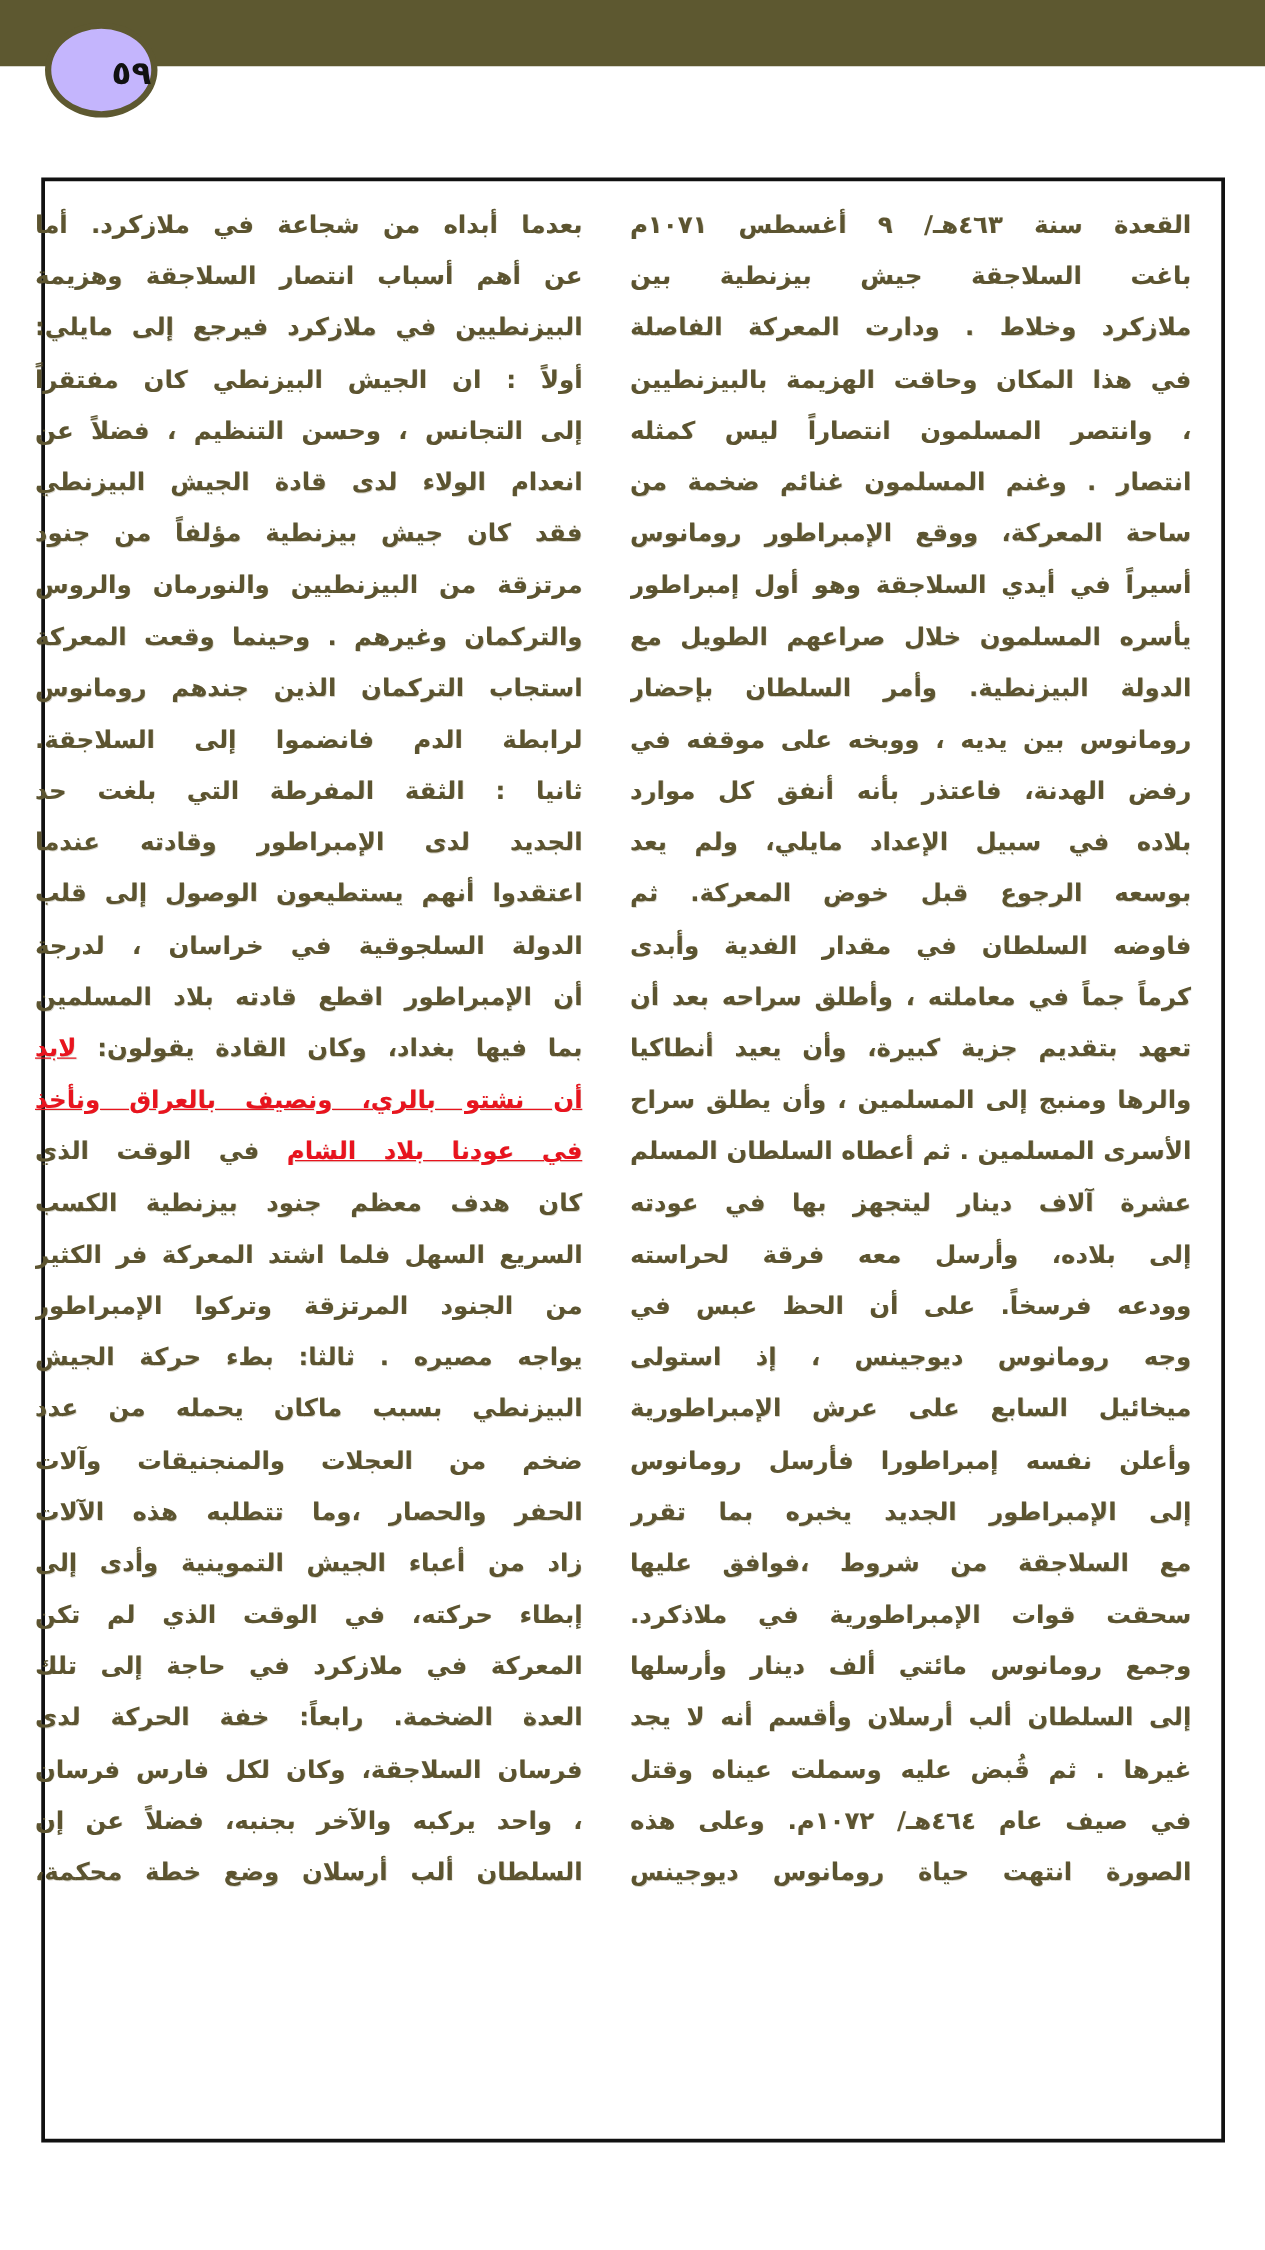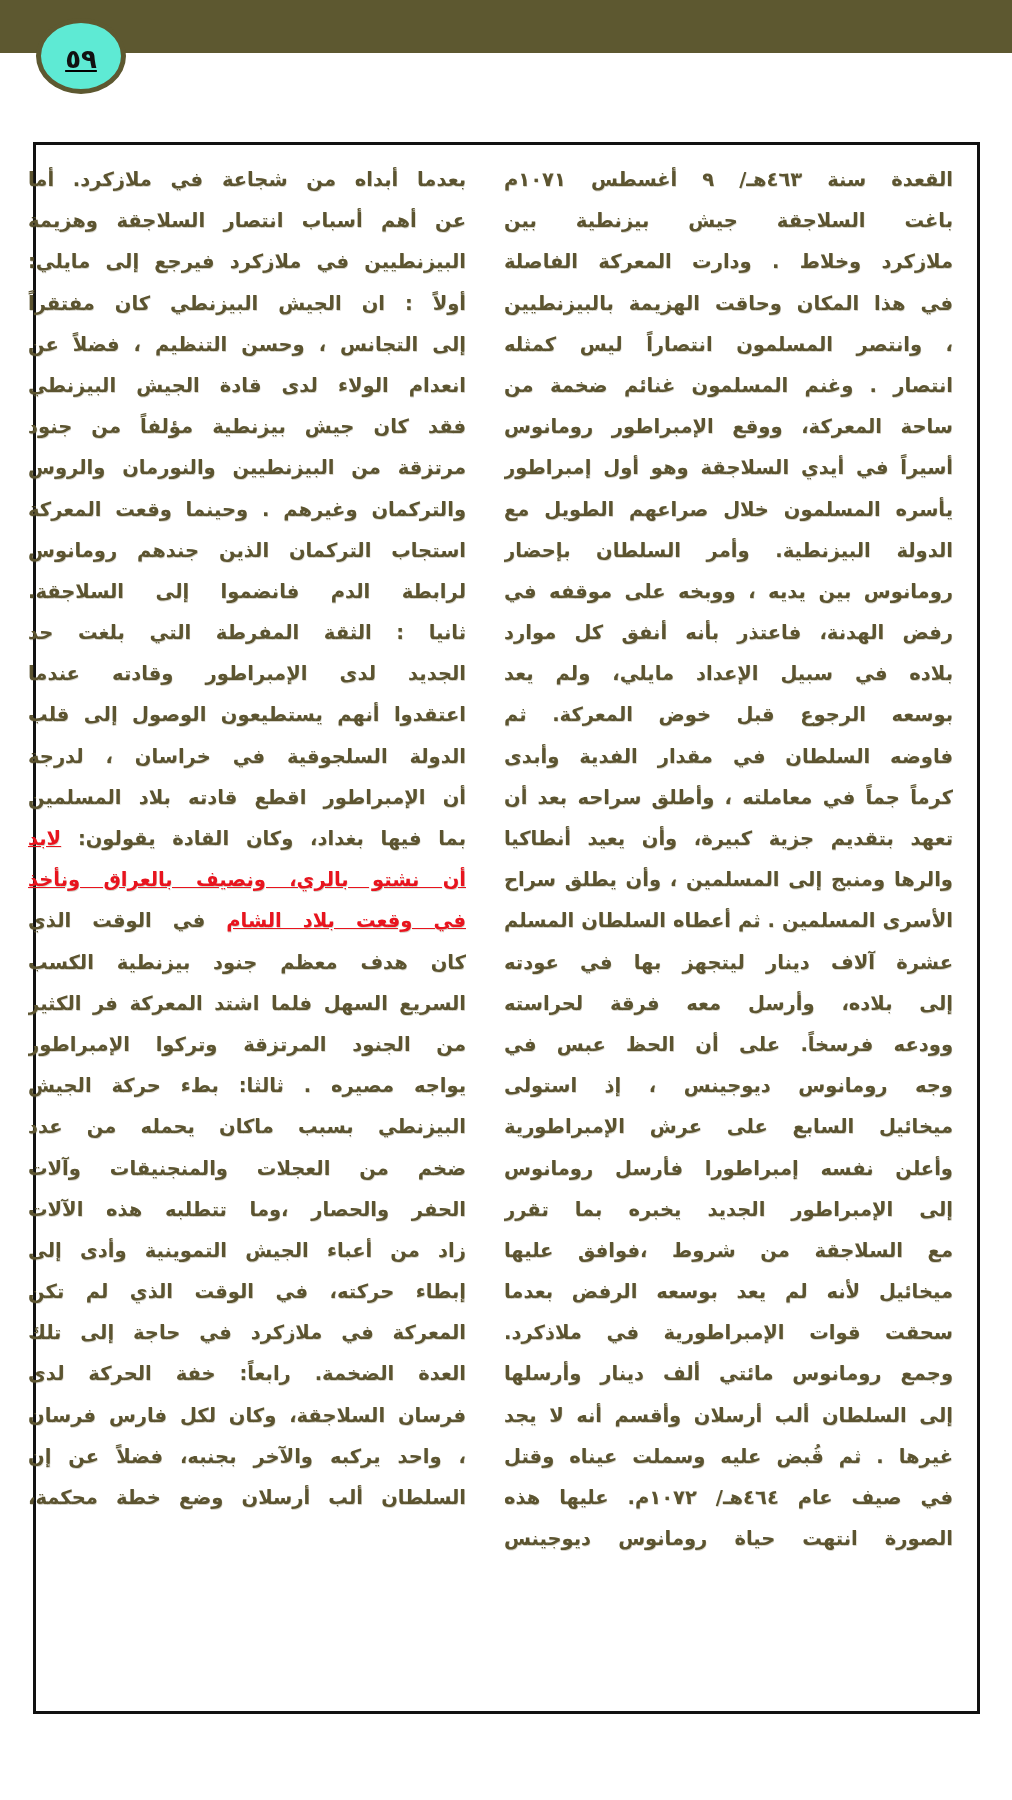--- a/index.html
+++ b/index.html
@@ -22,27 +22,26 @@
       height: 53px;
       background: #5d5830;
     }
     .page-badge {
       position: absolute;
       left: 36px;
       top: 18px;
       width: 90px;
       height: 76px;
       border-radius: 50%;
-      background: #5eead4;
+      background: #c4b5fd;
       border: 5px solid #5d5830;
       box-sizing: border-box;
       display: flex;
       align-items: center;
-      justify-content: center;
-      text-decoration: underline;
+      justify-content: flex-start;
     }
     .page-number {
       font-family: "DejaVu Sans", sans-serif;
       font-weight: bold;
       font-size: 26px;
       color: #111111;
       direction: rtl;
       margin-top: 6px;
     }
     .frame {
@@ -117,26 +116,25 @@
       <div class="line">والرها ومنبج إلى المسلمين ، وأن يطلق سراح</div>
       <div class="line">الأسرى المسلمين . ثم أعطاه السلطان المسلم</div>
       <div class="line">عشرة آلاف دينار ليتجهز بها في عودته</div>
       <div class="line">إلى بلاده، وأرسل معه فرقة لحراسته</div>
       <div class="line">وودعه فرسخاً. على أن الحظ عبس في</div>
       <div class="line">وجه رومانوس ديوجينس ، إذ استولى</div>
       <div class="line">ميخائيل السابع على عرش الإمبراطورية</div>
       <div class="line">وأعلن نفسه إمبراطورا فأرسل رومانوس</div>
       <div class="line">إلى الإمبراطور الجديد يخبره بما تقرر</div>
       <div class="line">مع السلاجقة من شروط ،فوافق عليها</div>
-      <div class="line">ميخائيل لأنه لم يعد بوسعه الرفض بعدما</div>
       <div class="line">سحقت قوات الإمبراطورية في ملاذكرد.</div>
       <div class="line">وجمع رومانوس مائتي ألف دينار وأرسلها</div>
       <div class="line">إلى السلطان ألب أرسلان وأقسم أنه لا يجد</div>
       <div class="line">غيرها . ثم قُبض عليه وسملت عيناه وقتل</div>
-      <div class="line">في صيف عام ٤٦٤هـ/ ١٠٧٢م. عليها هذه</div>
+      <div class="line">في صيف عام ٤٦٤هـ/ ١٠٧٢م. وعلى هذه</div>
       <div class="line">الصورة انتهت حياة رومانوس ديوجينس</div>
     </div>
   <div class="column left" id="col-left">
       <div class="line">بعدما أبداه من شجاعة في ملازكرد. أما</div>
       <div class="line">عن أهم أسباب انتصار السلاجقة وهزيمة</div>
       <div class="line">البيزنطيين في ملازكرد فيرجع إلى مايلي:</div>
       <div class="line">أولاً : ان الجيش البيزنطي كان مفتقراً</div>
       <div class="line">إلى التجانس ، وحسن التنظيم ، فضلاً عن</div>
       <div class="line">انعدام الولاء لدى قادة الجيش البيزنطي</div>
       <div class="line">فقد كان جيش بيزنطية مؤلفاً من جنود</div>
@@ -144,21 +142,21 @@
       <div class="line">والتركمان وغيرهم . وحينما وقعت المعركة</div>
       <div class="line">استجاب التركمان الذين جندهم رومانوس</div>
       <div class="line">لرابطة الدم فانضموا إلى السلاجقة.</div>
       <div class="line">ثانيا : الثقة المفرطة التي بلغت حد</div>
       <div class="line">الجديد لدى الإمبراطور وقادته عندما</div>
       <div class="line">اعتقدوا أنهم يستطيعون الوصول إلى قلب</div>
       <div class="line">الدولة السلجوقية في خراسان ، لدرجة</div>
       <div class="line">أن الإمبراطور اقطع قادته بلاد المسلمين</div>
       <div class="line"><span>بما فيها بغداد، وكان القادة يقولون: </span><span class="red">لابد</span></div>
       <div class="line"><span class="red">أن نشتو بالري، ونصيف بالعراق ونأخذ</span></div>
-      <div class="line"><span class="red">في وقعت بلاد الشام</span><span>  في الوقت الذي</span></div>
+      <div class="line"><span class="red">في عودنا بلاد الشام</span><span>  في الوقت الذي</span></div>
       <div class="line">كان هدف معظم جنود بيزنطية الكسب</div>
       <div class="line">السريع السهل فلما اشتد المعركة فر الكثير</div>
       <div class="line">من الجنود المرتزقة وتركوا الإمبراطور</div>
       <div class="line">يواجه مصيره . ثالثا: بطء حركة الجيش</div>
       <div class="line">البيزنطي بسبب ماكان يحمله من عدد</div>
       <div class="line">ضخم من العجلات والمنجنيقات وآلات</div>
       <div class="line">الحفر والحصار ،وما تتطلبه هذه الآلات</div>
       <div class="line">زاد من أعباء الجيش التموينية وأدى إلى</div>
       <div class="line">إبطاء حركته، في الوقت الذي لم تكن</div>
       <div class="line">المعركة في ملازكرد في حاجة إلى تلك</div>

